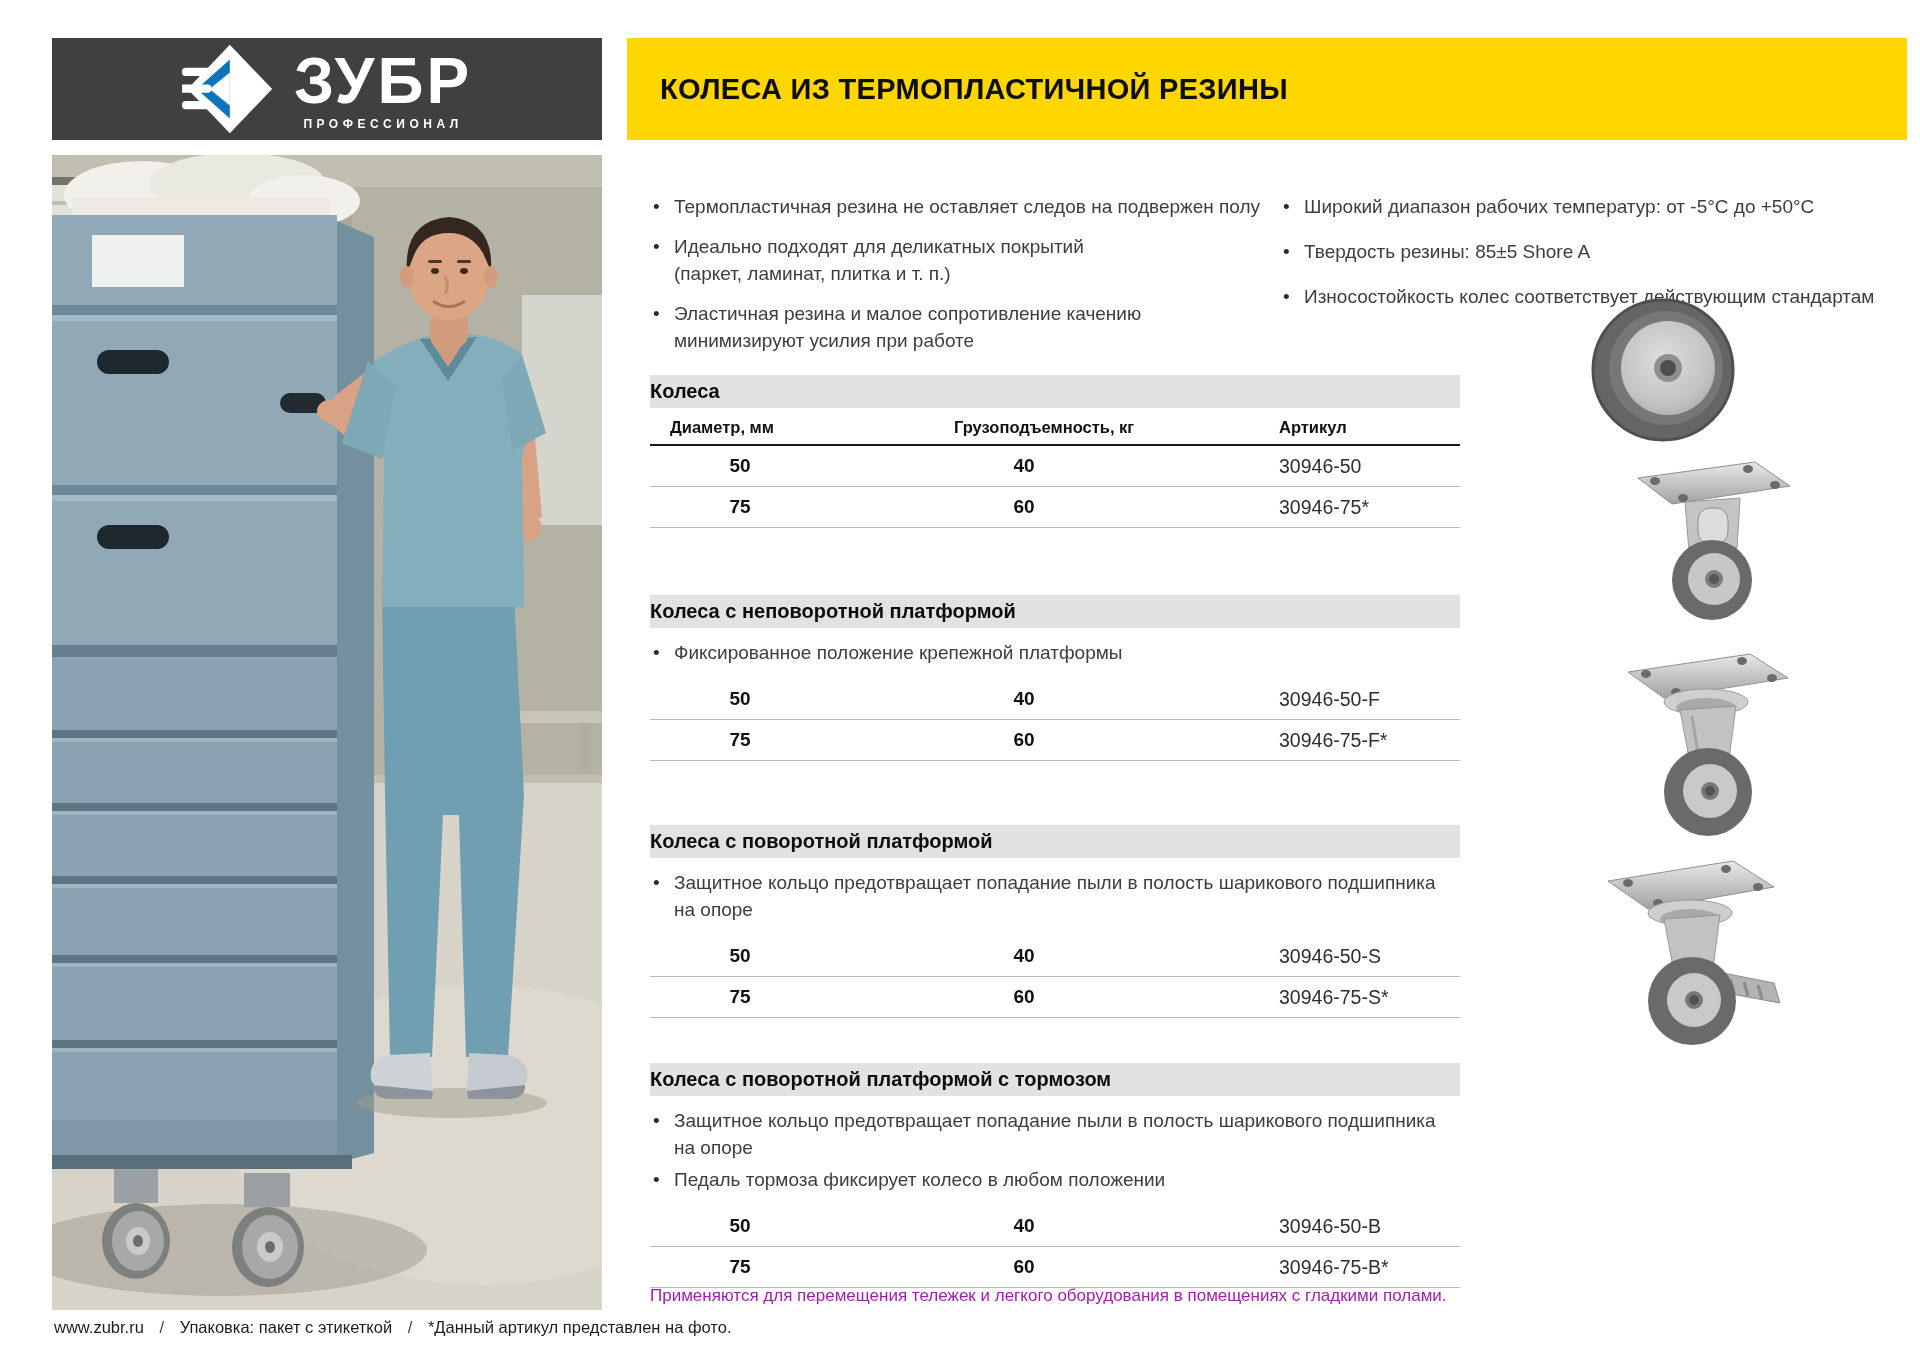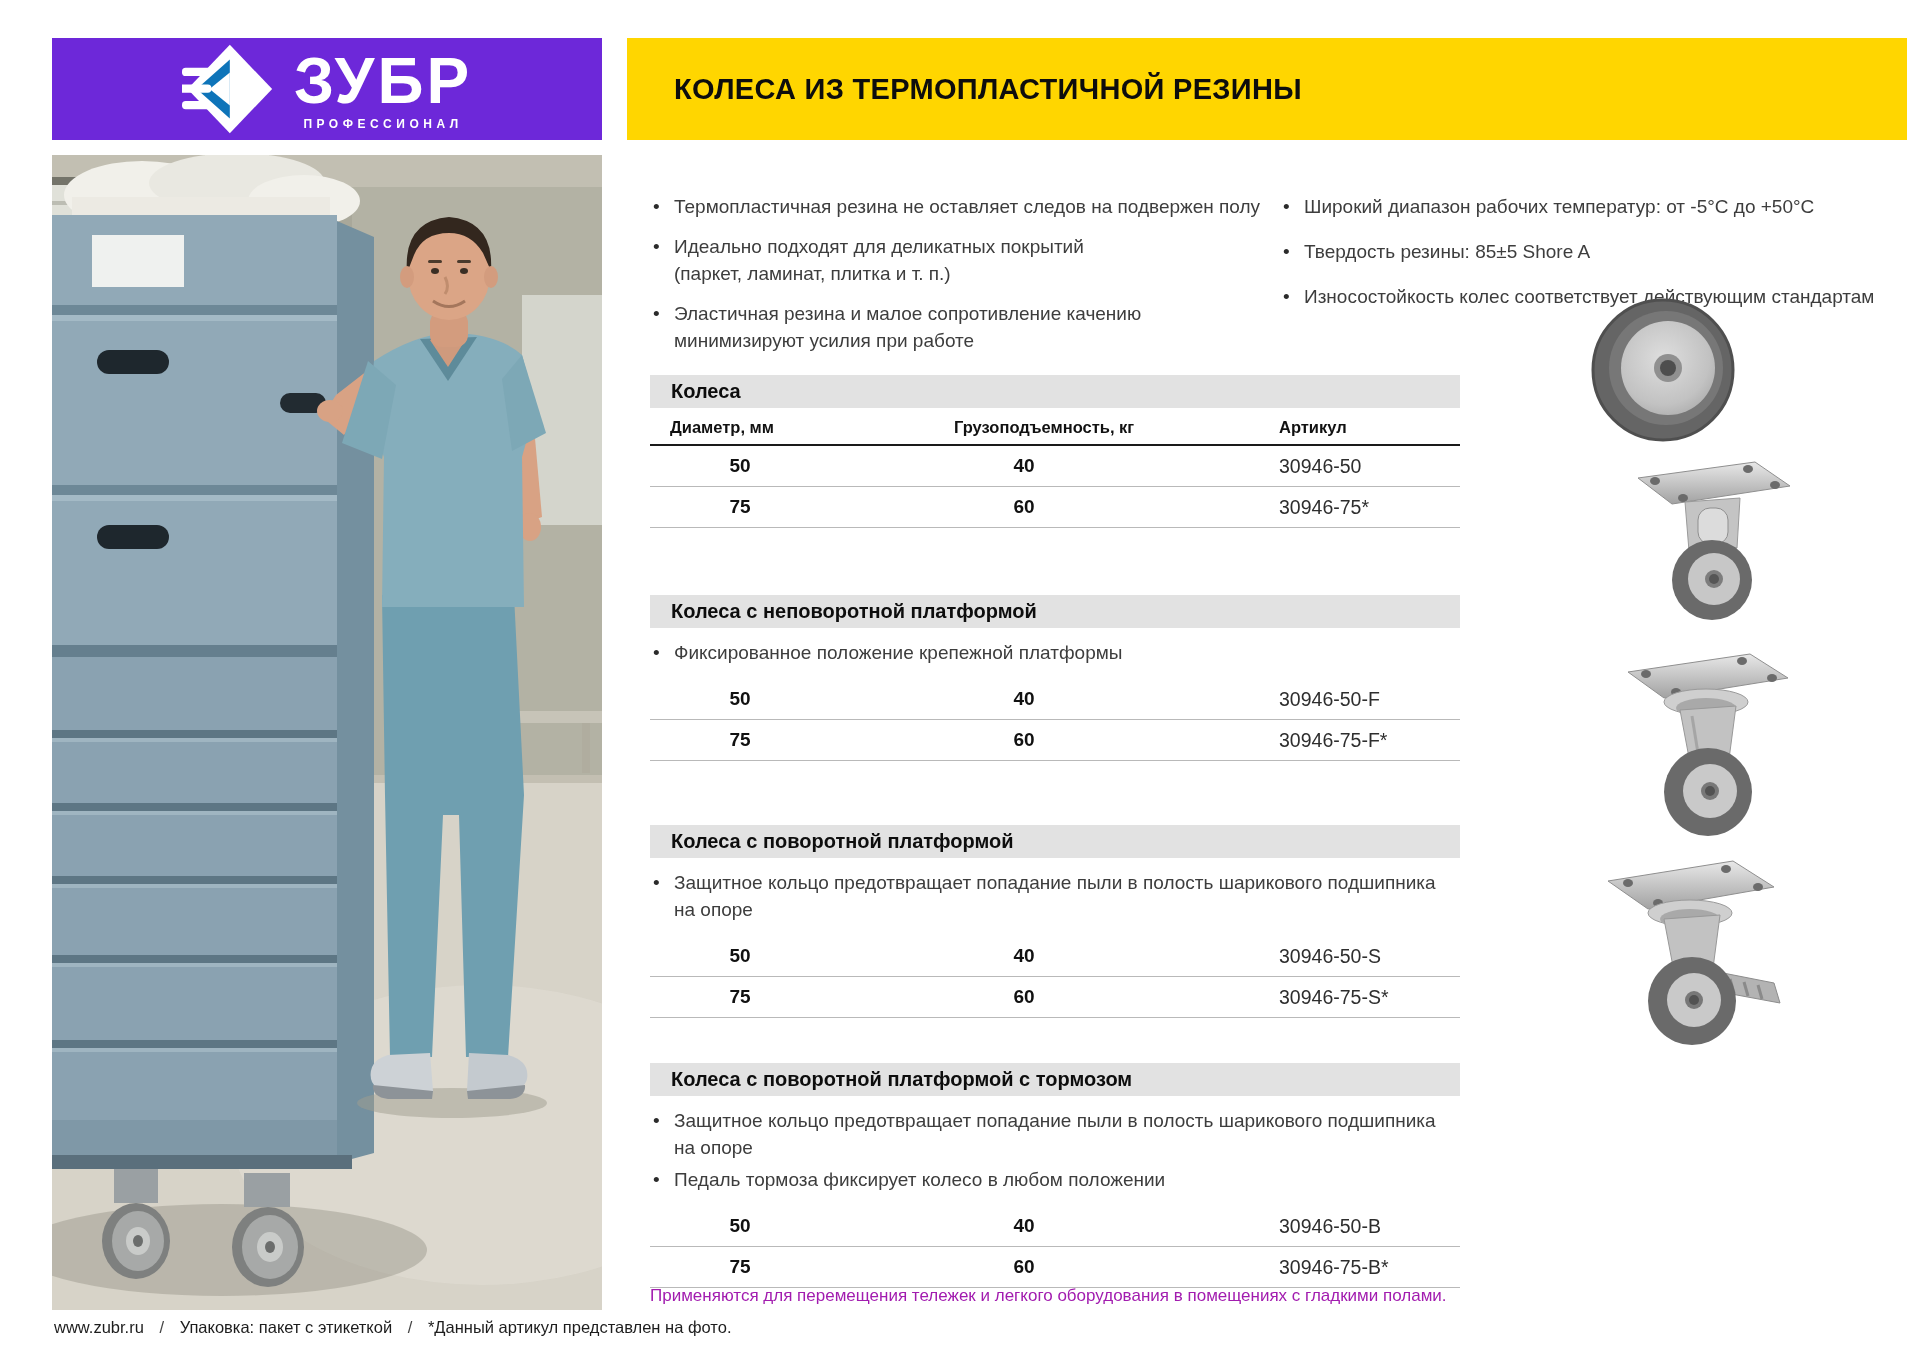--- a/index.html
+++ b/index.html
@@ -1,46 +1,46 @@
 <!DOCTYPE html>
 <html><head>
 <meta charset="utf-8">
 <style>
   html,body{margin:0;padding:0;background:#fff;}
   .page{position:relative;width:1920px;height:1357px;background:#fff;overflow:hidden;
         font-family:"Liberation Sans","DejaVu Sans",sans-serif;color:#3d3d3d;}
 
   
-  .logo-box{position:absolute;left:52px;top:38px;width:550px;height:102px;background:#6d28d9;
+  .logo-box{position:absolute;left:52px;top:38px;width:550px;height:102px;background:#404040;
             display:flex;align-items:center;justify-content:center;gap:20px;}
   .logo-text{display:flex;flex-direction:column;align-items:center;line-height:1;}
   .logo-brand{font-size:64px;font-weight:bold;color:#ffffff;letter-spacing:3px;}
   .logo-sub{font-size:12px;font-weight:bold;color:#ffffff;letter-spacing:4.5px;margin-top:5px;}
   .banner{position:absolute;left:627px;top:38px;width:1280px;height:102px;background:#ffd600;
-          display:flex;align-items:center;padding-left:47px;box-sizing:border-box;}
+          display:flex;align-items:center;padding-left:33px;box-sizing:border-box;}
   .banner h1{margin:0;font-size:29px;font-weight:bold;color:#0d0d0d;letter-spacing:.3px;}
 
   
   .photo{position:absolute;left:52px;top:155px;width:550px;height:1155px;overflow:hidden;}
 
   
   .bullets{position:absolute;list-style:none;margin:0;padding:0;}
   .feat-left{left:650px;top:193px;width:620px;}
   .feat-right{left:1280px;top:193px;width:628px;}
   .bullet-item{position:relative;padding-left:24px;font-size:19px;line-height:27px;
                color:#3d3d3d;white-space:pre-line;}
   .feat-left .bullet-item{margin-bottom:13px;}
   .feat-right .bullet-item{margin-bottom:18px;}
   .bullet-item::before{content:"•";position:absolute;left:3px;top:0;color:#2b2b2b;}
 
   
   .tbl{position:absolute;left:650px;width:810px;}
   .t0{top:375px;} .t1{top:595px;} .t2{top:825px;} .t3{top:1063px;}
   .tbl-bar{height:33px;background:#e2e2e2;display:flex;align-items:center;
-           padding-left:21px;box-sizing:border-box;}
+           box-sizing:border-box;}
   .tbl-title{font-size:20px;font-weight:bold;color:#0d0d0d;}
   .tbl-bullets{list-style:none;margin:0;padding:11px 0 2px 0;}
   .tbl-bullets .bullet-item{margin-bottom:5px;}
   .tbl-head{display:grid;grid-template-columns:304px 325px 1fr;align-items:end;
             padding:10px 0 7px 0;border-bottom:2px solid #1a1a1a;}
   .h{font-size:16.5px;font-weight:bold;color:#111;}
   .h1{padding-left:20px;}
   .tbl-rows.no-head{margin-top:6px;}
   .trow{display:grid;grid-template-columns:304px 325px 1fr;align-items:center;
         height:40px;border-bottom:1px solid #b9b9b9;}

